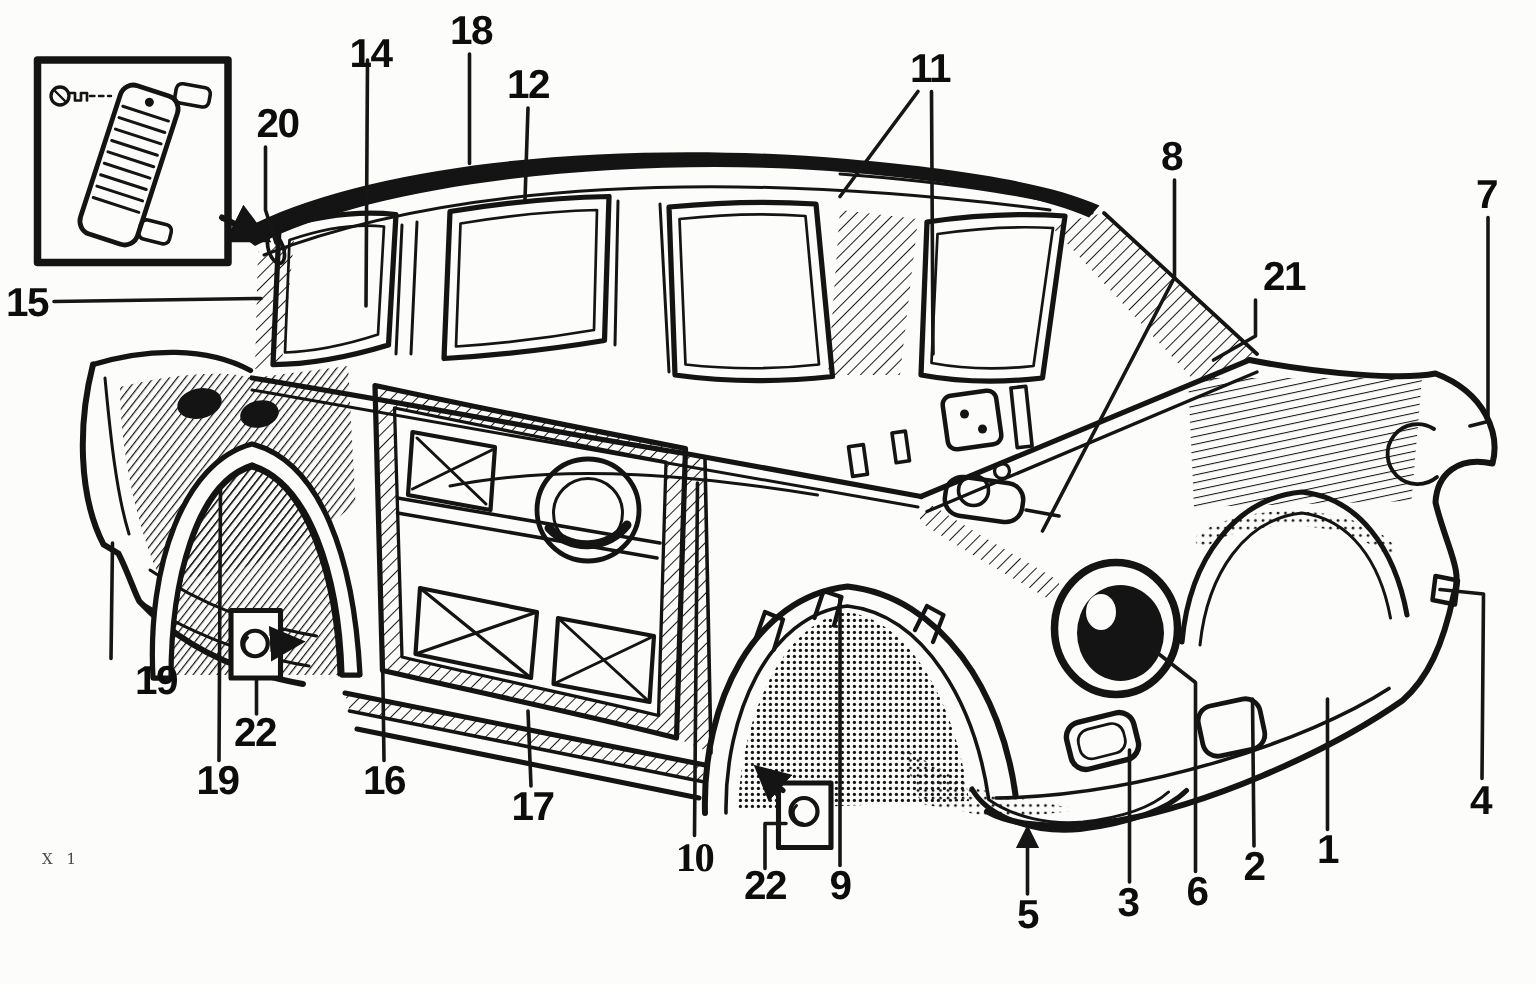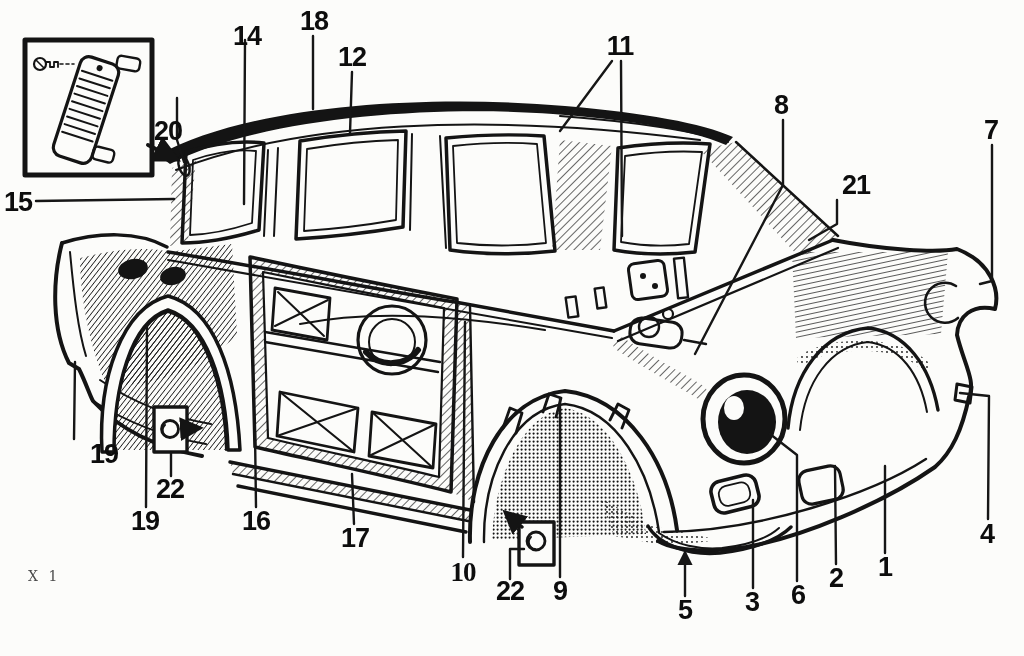--- a/index.html
+++ b/index.html
@@ -10,21 +10,21 @@
   }
   .stage svg{position:absolute;left:0;top:0;}
   .callout{
     position:absolute;transform:translate(-50%,-50%);
     font-weight:bold;font-size:27px;line-height:1;color:#0d0d0d;
     letter-spacing:-1px;user-select:none;
   }
   .leader{fill:none;stroke:#161616;stroke-width:2.4;stroke-linejoin:round;stroke-linecap:round;}
   .footnote{
     position:absolute;left:28px;top:568px;
-    font-family:"DejaVu Serif", serif;font-size:14px;color:#4a4a4a;letter-spacing:3px;
+    font-family:"DejaVu Serif", serif;font-size:10px;color:#4a4a4a;letter-spacing:3px;
   }
 </style>
 </head>
 <body>
 
 <div class="stage">
 
   <svg width="1024" height="656" viewBox="0 0 1024 656">
     <defs>
       <pattern id="hatchD" width="6" height="6" patternUnits="userSpaceOnUse" patternTransform="rotate(45)">
@@ -233,21 +233,21 @@
       <polyline points="797,581 797,455 770,434" class="leader"></polyline>
       <polyline points="836,564 835,466" class="leader"></polyline>
       <polyline points="885,553 885,466" class="leader"></polyline>
       <polyline points="988,519 989,396 960,393" class="leader"></polyline>
     </svg>
 
   <div id="label-layer">
       <div class="callout" style="left: 247px; top: 25px; margin-top: 11px;">14</div>
       <div class="callout" style="left: 314px; top: 21px;">18</div>
       <div class="callout" style="left: 352px; top: 57px;">12</div>
-      <div class="callout" style="left: 168px; top: 83px; margin-top: 48px;">20</div>
+      <div class="callout" style="left: 185px; top: 83px;">20</div>
       <div class="callout" style="left: 620px; top: 46px;">11</div>
       <div class="callout" style="left: 781px; top: 105px;">8</div>
       <div class="callout" style="left: 991px; top: 130px;">7</div>
       <div class="callout" style="left: 836px; top: 185px; margin-left: 20px;">21</div>
       <div class="callout" style="left: 18px; top: 202px; text-align: center;">15</div>
       <div class="callout" style="left: 73px; top: 454px; margin-left: 31px;">19</div>
       <div class="callout" style="left: 170px; top: 489px;">22</div>
       <div class="callout" style="left: 145px; top: 521px;">19</div>
       <div class="callout" style="left: 256px; top: 521px;">16</div>
       <div class="callout" style="left: 355px; top: 538px;">17</div>

